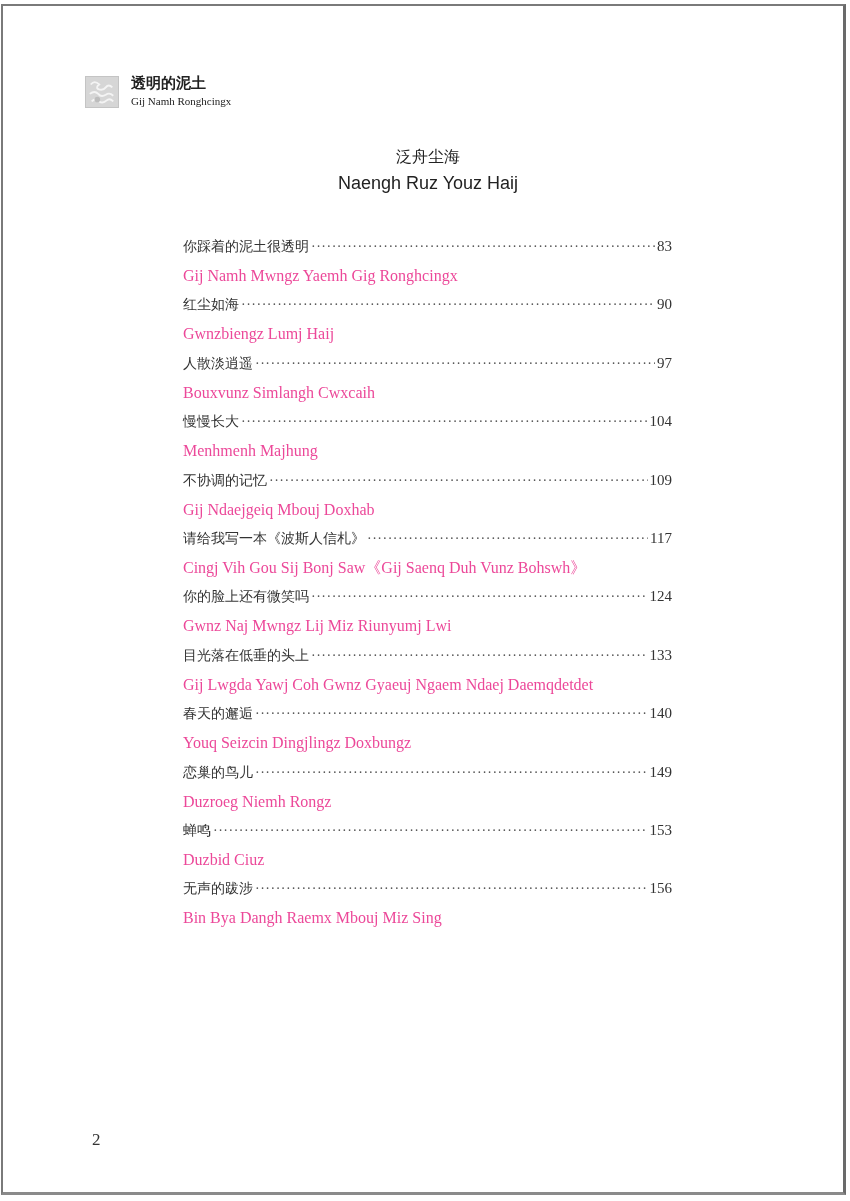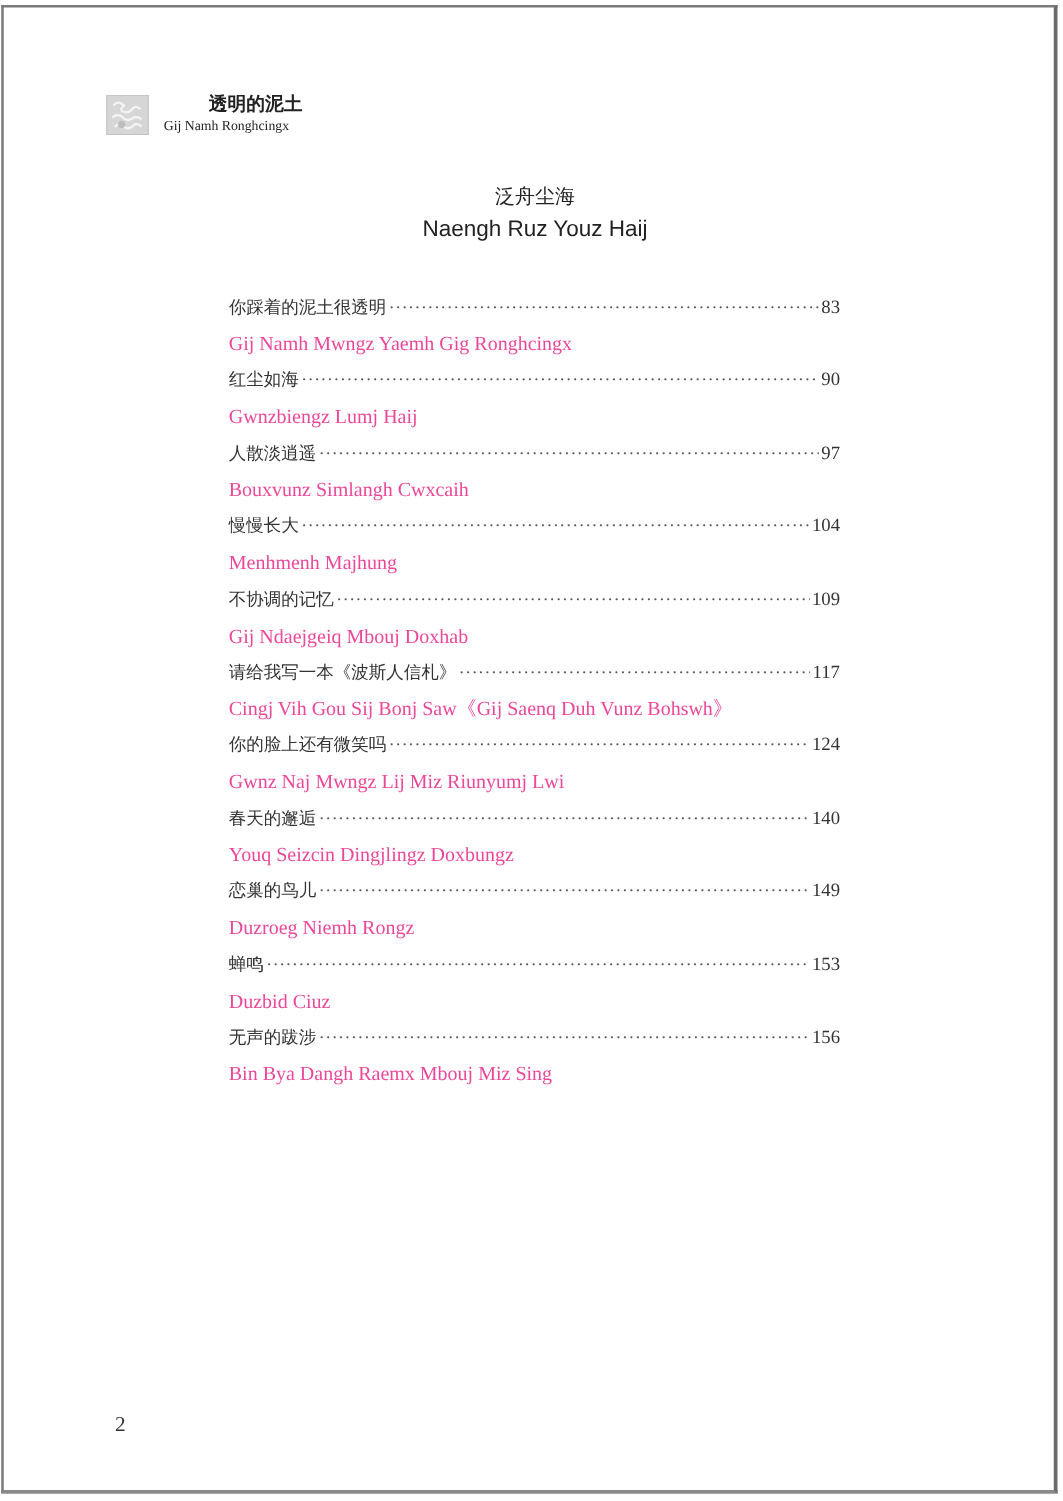--- a/index.html
+++ b/index.html
@@ -12,21 +12,20 @@
     }
     .header-logo {
       position: absolute; left: 82px; top: 70px; width: 34px; height: 32px;
       background: #d8d8d8; border: 1px solid #c4c4c4; box-sizing: border-box;
     }
     .header-logo svg { width: 100%; height: 100%; display: block; }
     .header-cn {
       position: absolute; left: 128px; top: 68px;
       font-family: "DejaVu Serif", serif; font-weight: bold; font-size: 15px; color: #222;
       letter-spacing: 0px;
-      margin-left: 36px;
     }
     .header-en {
       position: absolute; left: 128px; top: 89px;
       font-family: "Liberation Serif", serif; font-weight: normal; font-size: 11px; color: #222;
     }
     .section-cn {
       position: absolute; left: 0; width: 850px; top: 141px; text-align: center;
       font-family: "DejaVu Sans", sans-serif; font-size: 16px; color: #222;
     }
     .section-en {
@@ -134,20 +133,28 @@
     <div class="toc-entry">
       <div class="toc-row">
           <span class="toc-title">你的脸上还有微笑吗</span>
           <span class="toc-dots"></span>
           <span class="toc-page">124</span>
         </div>
       <div class="toc-sub">Gwnz Naj Mwngz Lij Miz Riunyumj Lwi</div>
     </div>
     <div class="toc-entry">
       <div class="toc-row">
+          <span class="toc-title">目光落在低垂的头上</span>
+          <span class="toc-dots"></span>
+          <span class="toc-page">133</span>
+        </div>
+      <div class="toc-sub">Gij Lwgda Yawj Coh Gwnz Gyaeuj Ngaem Ndaej Daemqdetdet</div>
+    </div>
+    <div class="toc-entry">
+      <div class="toc-row">
           <span class="toc-title">春天的邂逅</span>
           <span class="toc-dots"></span>
           <span class="toc-page">140</span>
         </div>
       <div class="toc-sub">Youq Seizcin Dingjlingz Doxbungz</div>
     </div>
     <div class="toc-entry">
       <div class="toc-row">
           <span class="toc-title">恋巢的鸟儿</span>
           <span class="toc-dots"></span>

